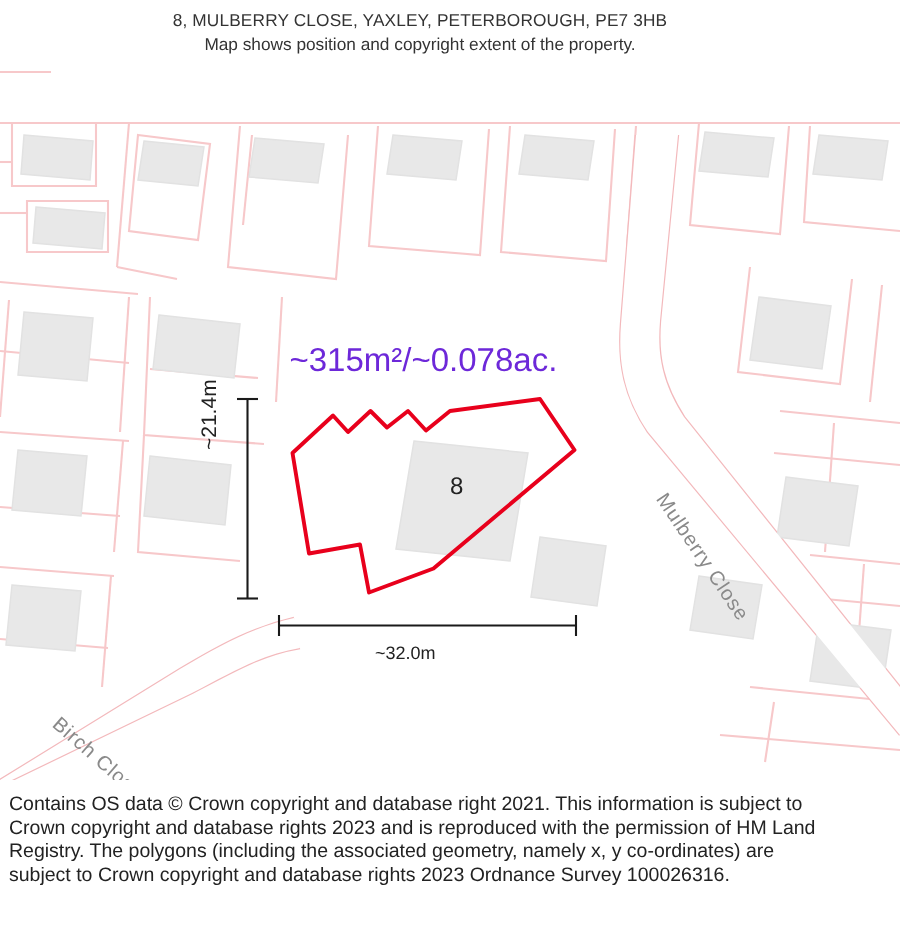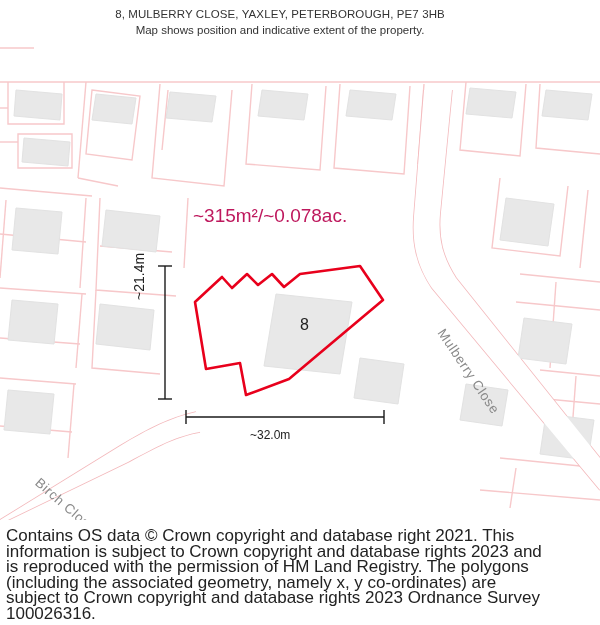--- a/index.html
+++ b/index.html
@@ -49,23 +49,23 @@
     left: 0;
   }
   .map-label {
     position: absolute;
     font-family: "Liberation Sans", sans-serif;
     color: #3b3b3b;
     white-space: nowrap;
   }
   #area-label {
     left: 193px;
-    top: 167px;
-    font-size: 19px;
-    color: #be185d;
+    top: 189px;
+    font-size: 22px;
+    color: #6d28d9;
   }
   #house-number {
     left: 300px;
     top: 278px;
     font-size: 16px;
     color: #222222;
   }
   #width-label {
     left: 250px;
     top: 390px;
@@ -93,33 +93,33 @@
   }
   #street-birch {
     left: 42px;
     top: 437px;
     transform: rotate(41deg);
     transform-origin: left top;
   }
   
   .footer {
     padding: 8px 6px 0 6px;
-    font-size: 17px;
+    font-size: 13px;
     line-height: 15.5px;
     color: #222222;
   }
 </style>
 </head>
 <body>
 
 <div class="page">
 
   <div class="header">
     <div class="title">8, MULBERRY CLOSE, YAXLEY, PETERBOROUGH, PE7 3HB</div>
-    <div class="subtitle">Map shows position and indicative extent of the property.</div>
+    <div class="subtitle">Map shows position and copyright extent of the property.</div>
   </div>
 
   <div class="map-wrap">
     <svg class="map-svg" width="600" height="482" viewBox="0 0 600 482">
 
       <rect x="0" y="0" width="600" height="482" fill="#ffffff"></rect>
 
       <g stroke="#f7c8ca" stroke-width="1.4" fill="none">
 
         <path d="M0 44 L600 44"></path>

